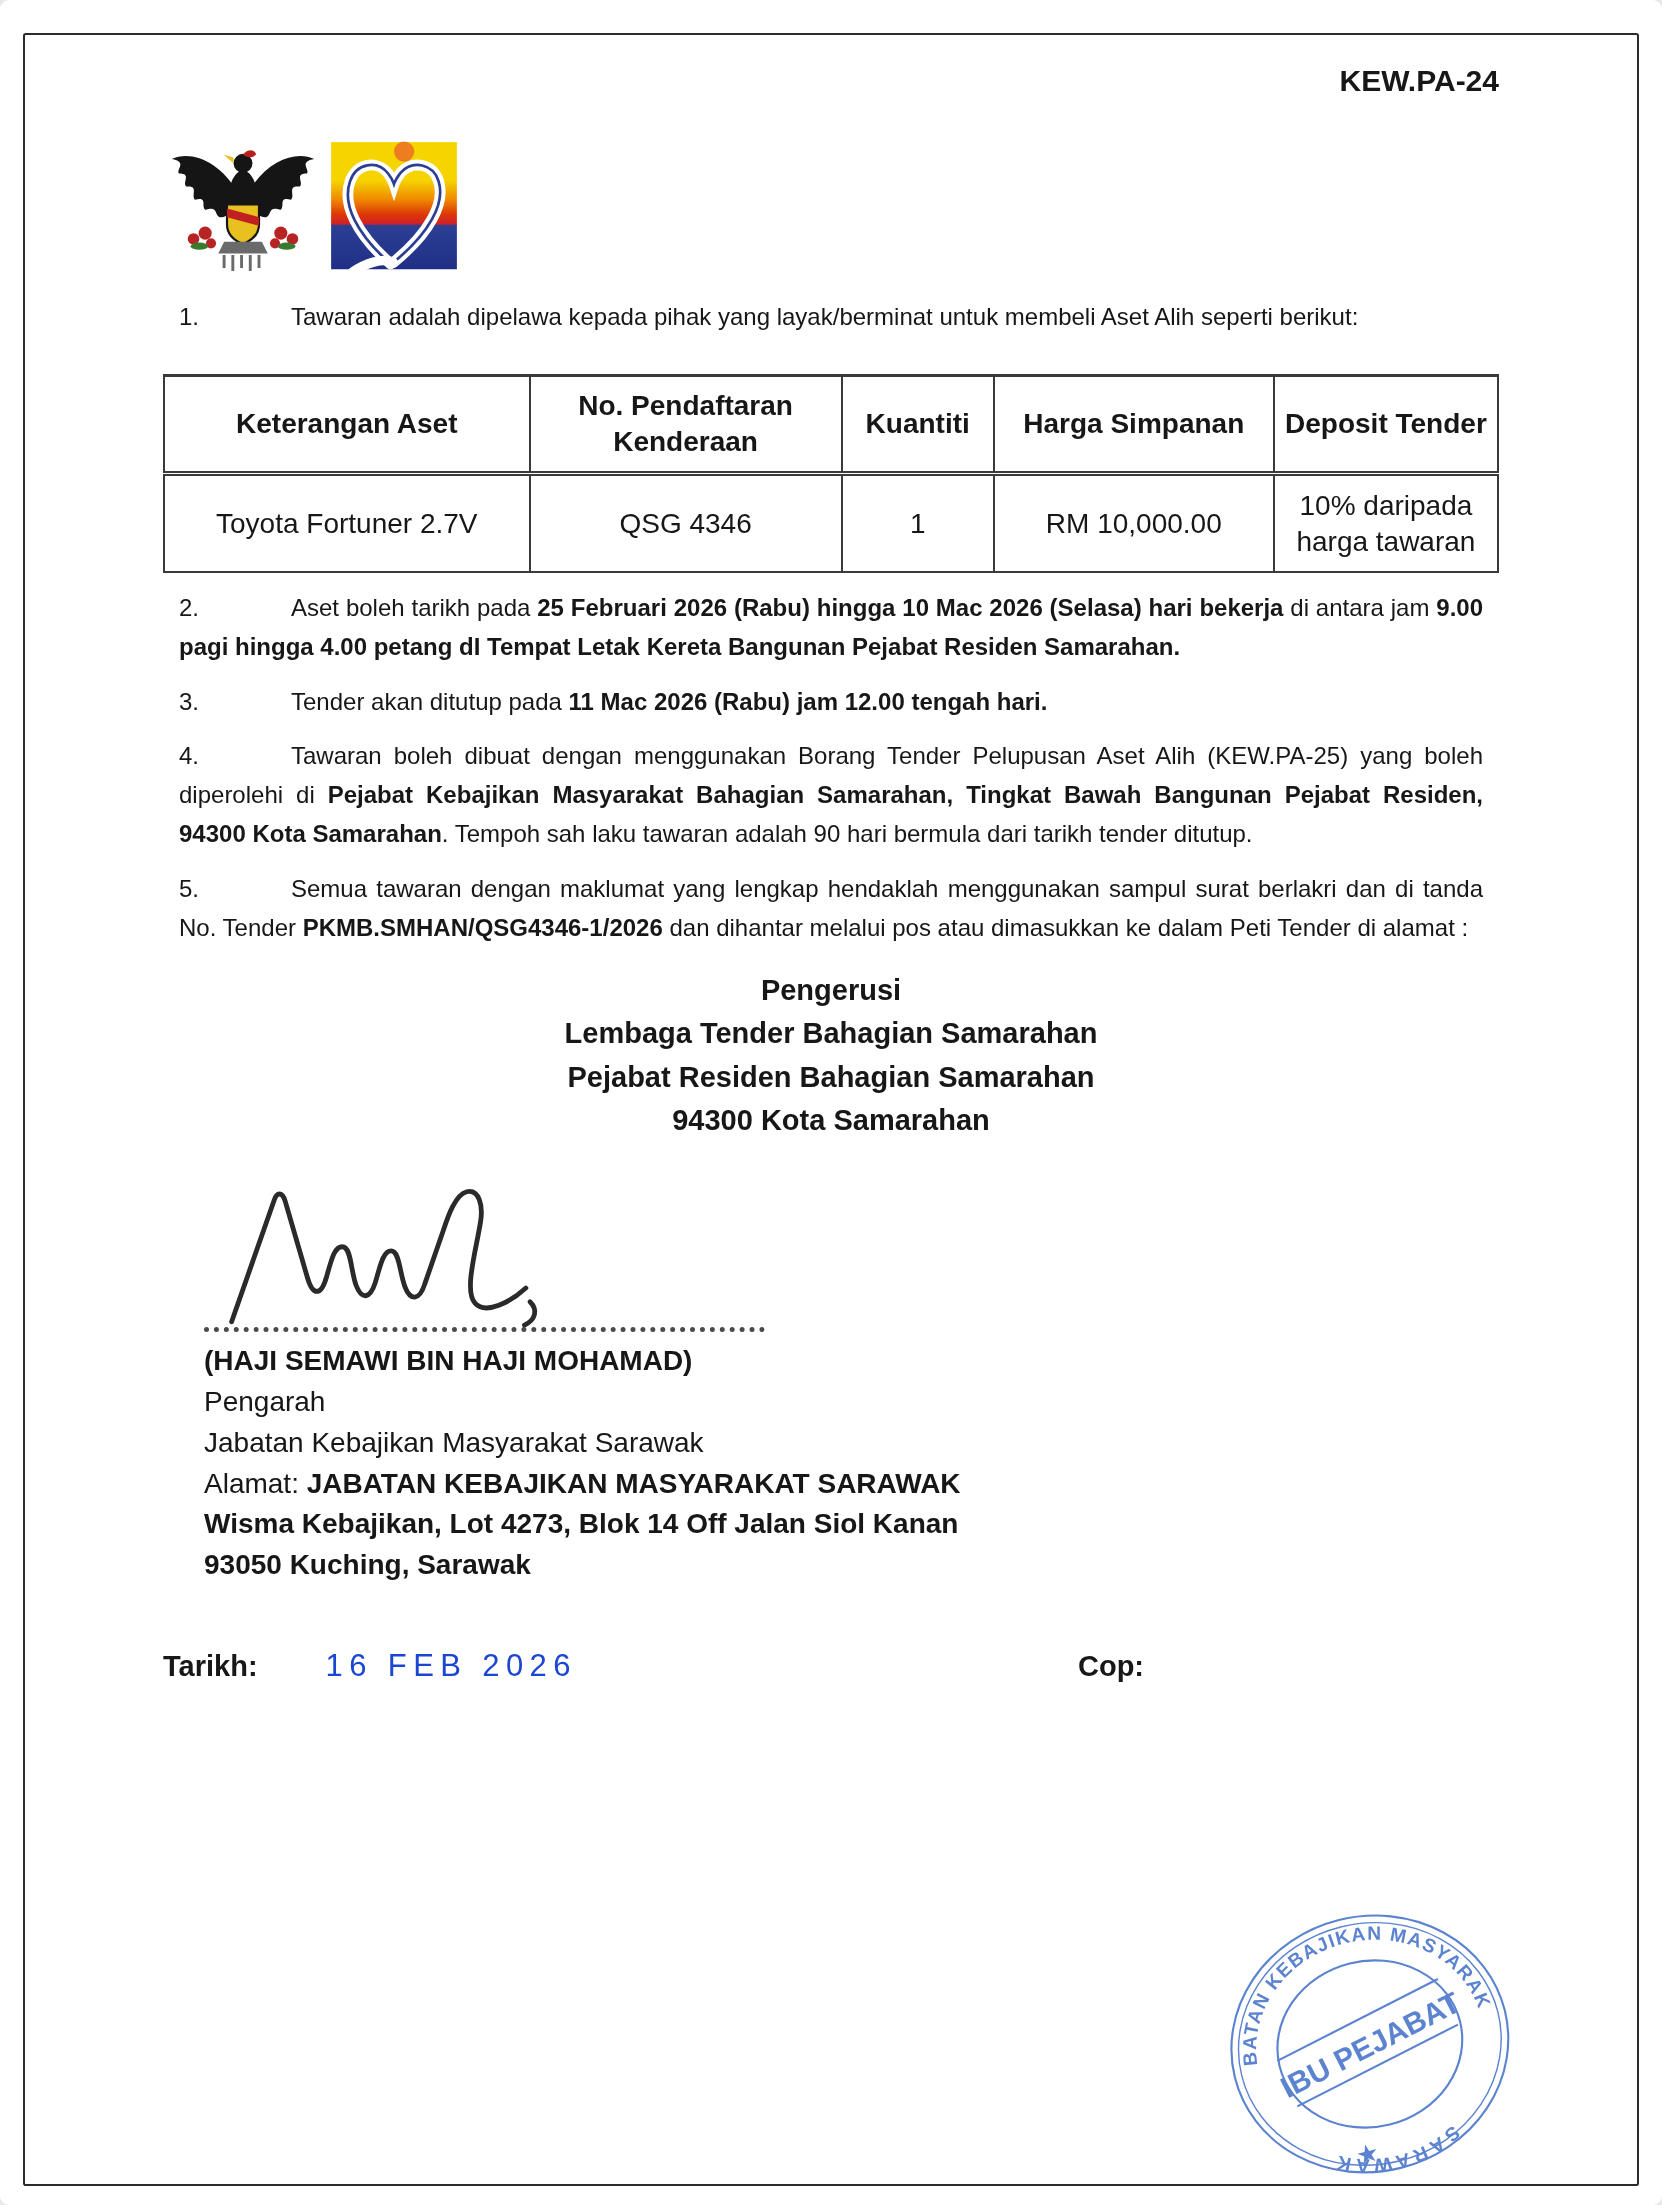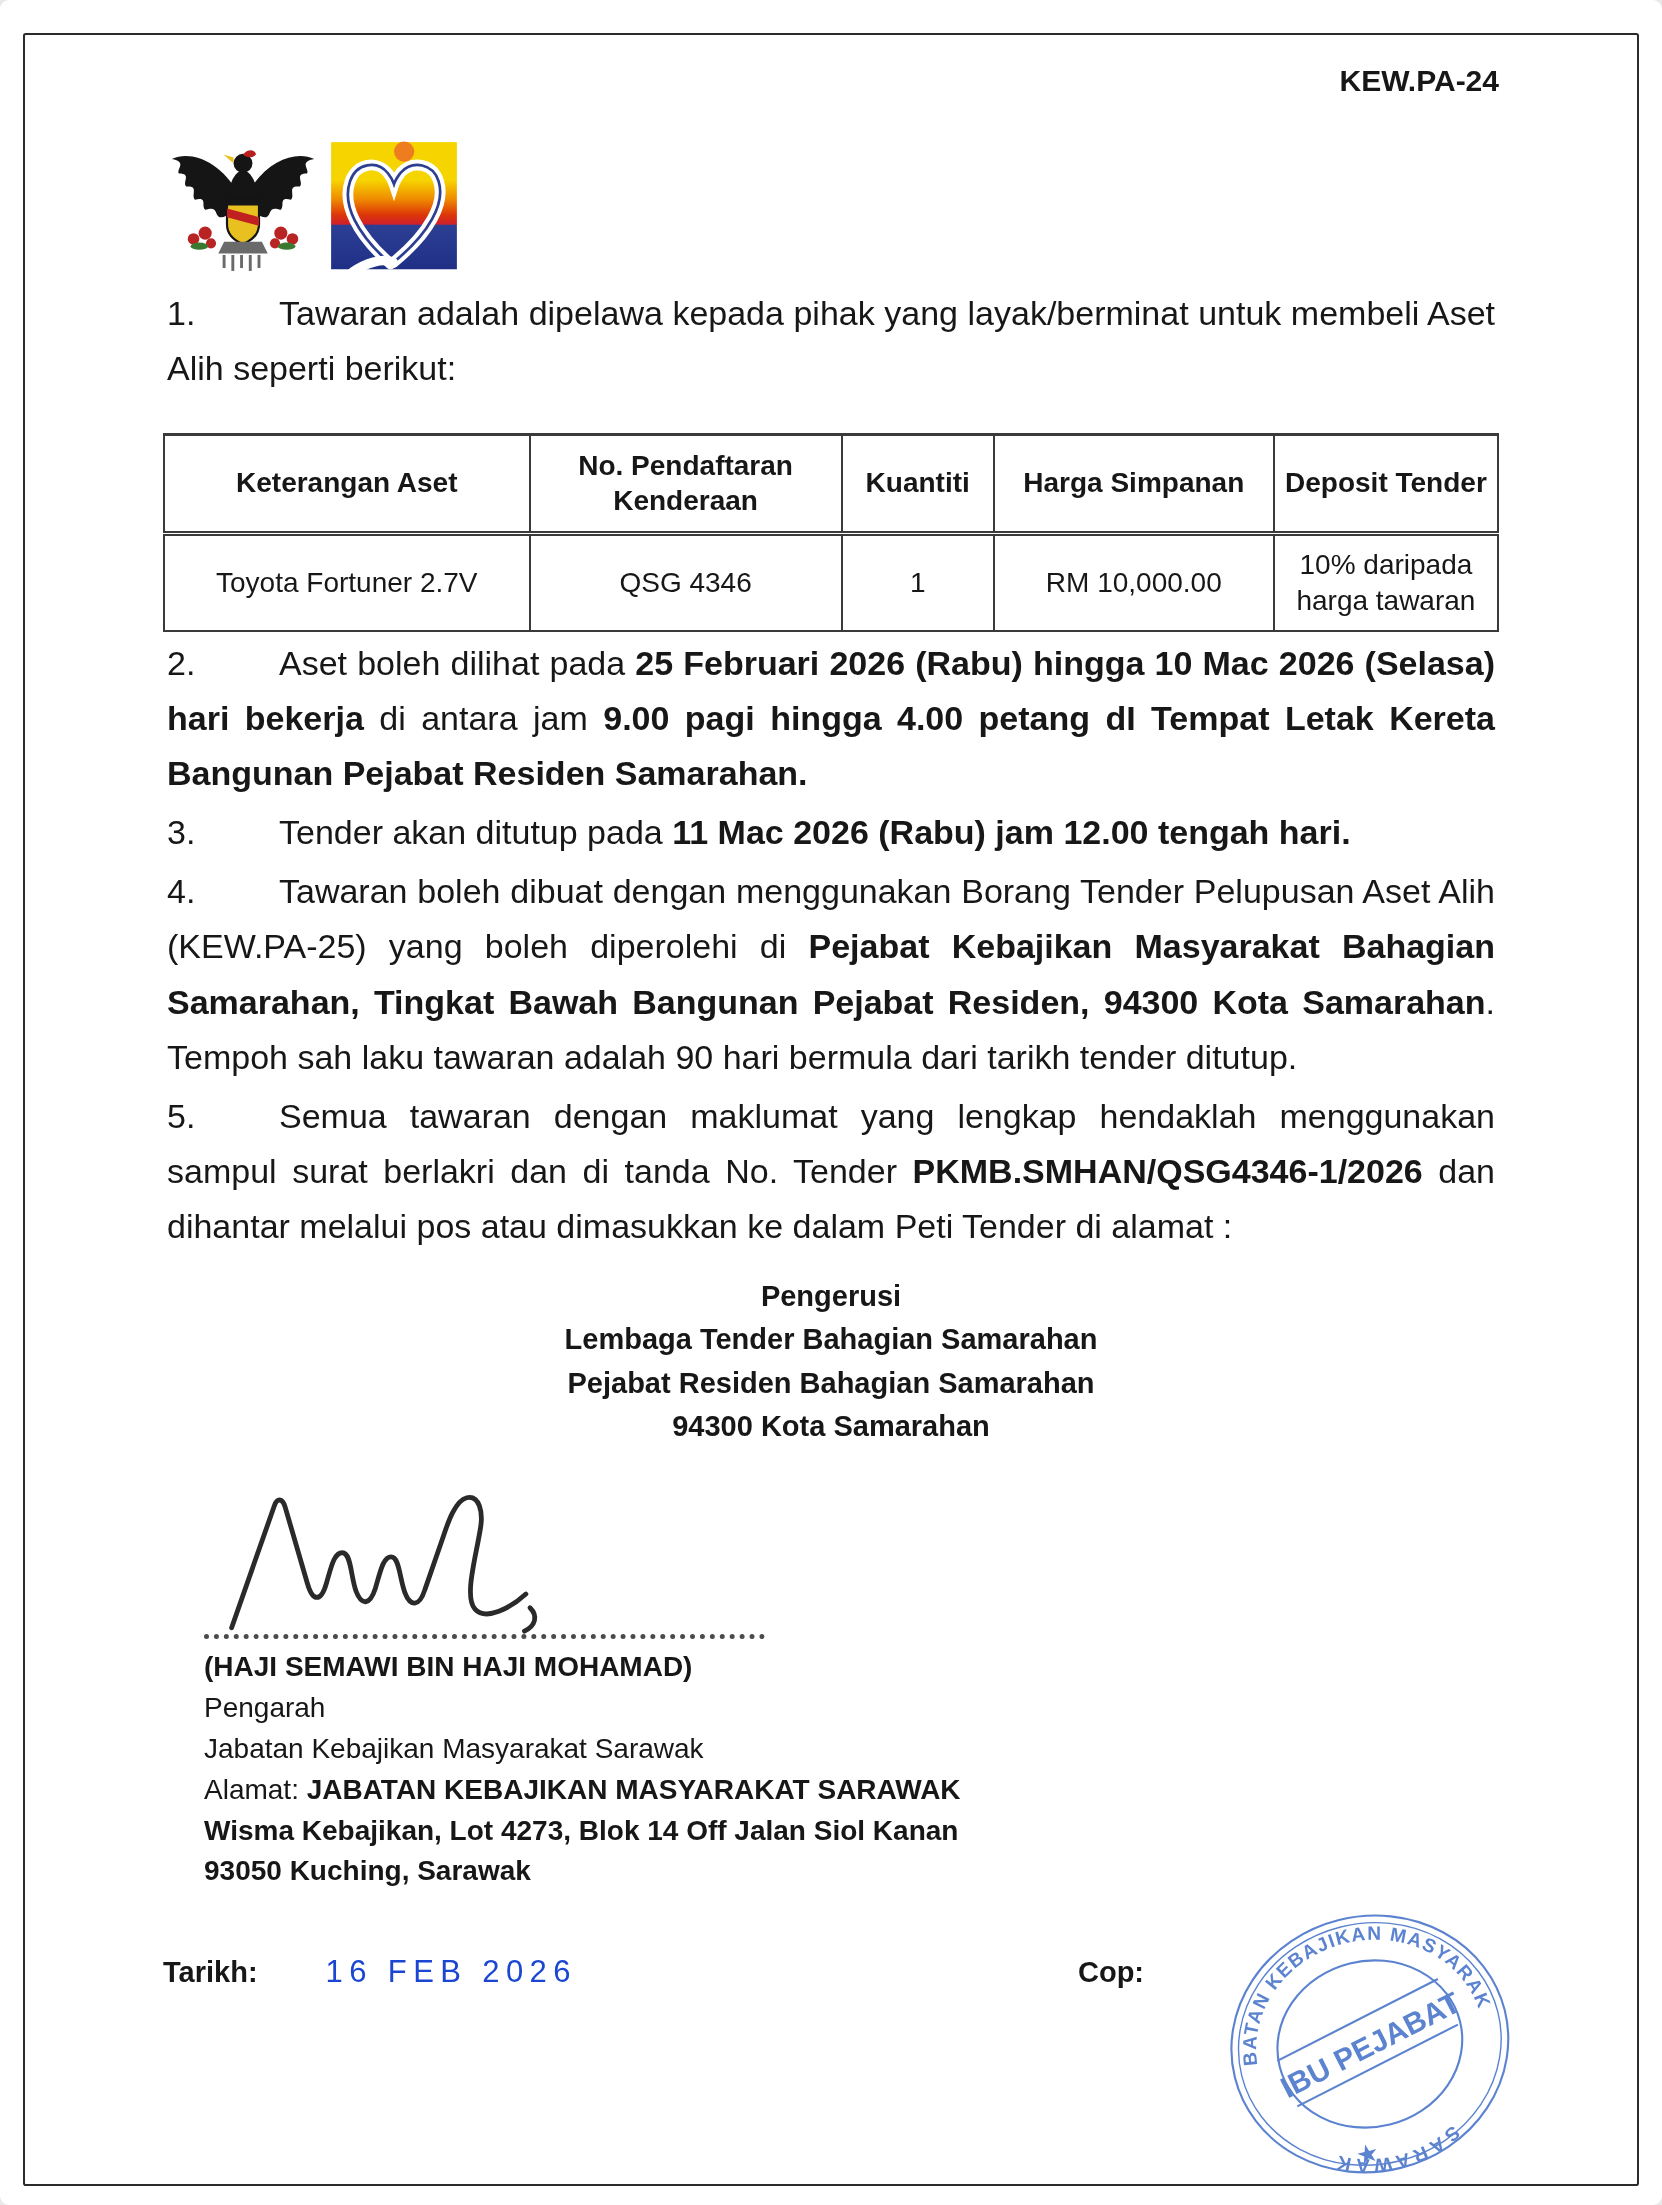--- a/index.html
+++ b/index.html
@@ -11,21 +11,21 @@
   .frame{position:absolute;left:23.4px;right:23px;top:33px;bottom:19px;
     border:2.1px solid #2b2b2b;border-radius:2.8px;pointer-events:none;}
   .content{position:relative;padding:64px 163px 0 163px;}
   .form-code{text-align:right;font-weight:bold;font-size:30px;}
   .tender-no{text-align:right;font-weight:bold;font-size:29px;margin-top:47px;padding-right:41px;}
   .header-row{display:flex;align-items:flex-start;margin-top:31px;}
   .crest{width:160px;height:153px;flex:0 0 auto;}
   .titles{flex:1 1 auto;text-align:center;font-weight:bold;font-size:33px;line-height:1.0;padding-top:20px;}
   .titles .t2{margin-top:30px;}
   .jkm{width:142px;height:150px;flex:0 0 auto;}
-  p.body-par{font-size:34px;line-height:1.62;text-align:justify;margin:4px;}
+  p.body-par{font-size:24px;line-height:1.62;text-align:justify;margin:16px;}
   .mt1{margin-top:34px;} .mt2{margin-top:40px;} .mt3{margin-top:38px;}
   .num{display:inline-block;width:112px;font-weight:normal;}
   b{font-weight:bold;}
   table.asset{border-collapse:collapse;width:100%;margin-top:37px;font-size:28px;}
   table.asset th,table.asset td{border:2.1px solid #3a3a3a;text-align:center;vertical-align:middle;padding:11.4px 8.5px;line-height:1.28;}
   table.asset th{font-weight:bold;border-bottom:5px double #3a3a3a;border-top:3.5px solid #3a3a3a;}
   .addr-block{margin-top:21px;text-align:center;font-weight:bold;font-size:29px;line-height:1.5;}
   .sig-wrap{margin-top:24px;padding-left:41px;}
   .sig-svg{display:block;width:454px;height:165px;}
   .dotted-line{width:561px;border-bottom:5px dotted #4a4a4a;margin-top:-4.3px;}
@@ -119,21 +119,21 @@
         <tr>
           <td>Toyota Fortuner 2.7V</td>
           <td>QSG 4346</td>
           <td>1</td>
           <td>RM 10,000.00</td>
           <td>10% daripada harga tawaran</td>
         </tr>
       </tbody>
     </table>
 
-    <p class="body-par mt2"><span class="num">2.</span><span><span>Aset boleh dilihat  pada </span><b>25 Februari 2026 (Rabu) hingga 10 Mac 2026 (Selasa) hari bekerja</b><span> di antara jam </span><b>9.00 pagi hingga 4.00 petang dI Tempat Letak Kereta Bangunan Pejabat Residen Samarahan.</b></span></p>
+    <p class="body-par mt2"><span class="num">2.</span><span><span>Aset boleh tarikh  pada </span><b>25 Februari 2026 (Rabu) hingga 10 Mac 2026 (Selasa) hari bekerja</b><span> di antara jam </span><b>9.00 pagi hingga 4.00 petang dI Tempat Letak Kereta Bangunan Pejabat Residen Samarahan.</b></span></p>
 
     <p class="body-par mt3"><span class="num">3.</span><span><span>Tender akan ditutup pada </span><b>11 Mac 2026 (Rabu) jam 12.00 tengah hari.</b></span></p>
 
     <p class="body-par mt3"><span class="num">4.</span><span><span>Tawaran boleh dibuat dengan menggunakan Borang Tender Pelupusan Aset Alih (KEW.PA-25) yang boleh diperolehi di </span><b>Pejabat Kebajikan Masyarakat Bahagian Samarahan, Tingkat Bawah Bangunan Pejabat Residen, 94300 Kota Samarahan</b><span>. Tempoh sah laku tawaran adalah 90 hari bermula dari tarikh tender ditutup.</span></span></p>
 
     <p class="body-par mt2"><span class="num">5.</span><span><span>Semua tawaran dengan maklumat yang lengkap hendaklah menggunakan sampul surat berlakri dan di tanda No. Tender </span><b>PKMB.SMHAN/QSG4346-1/2026</b><span> dan dihantar melalui pos atau dimasukkan ke dalam Peti Tender di alamat :</span></span></p>
 
     <div class="addr-block">
       <div>Pengerusi</div>
       <div>Lembaga Tender Bahagian Samarahan</div>

